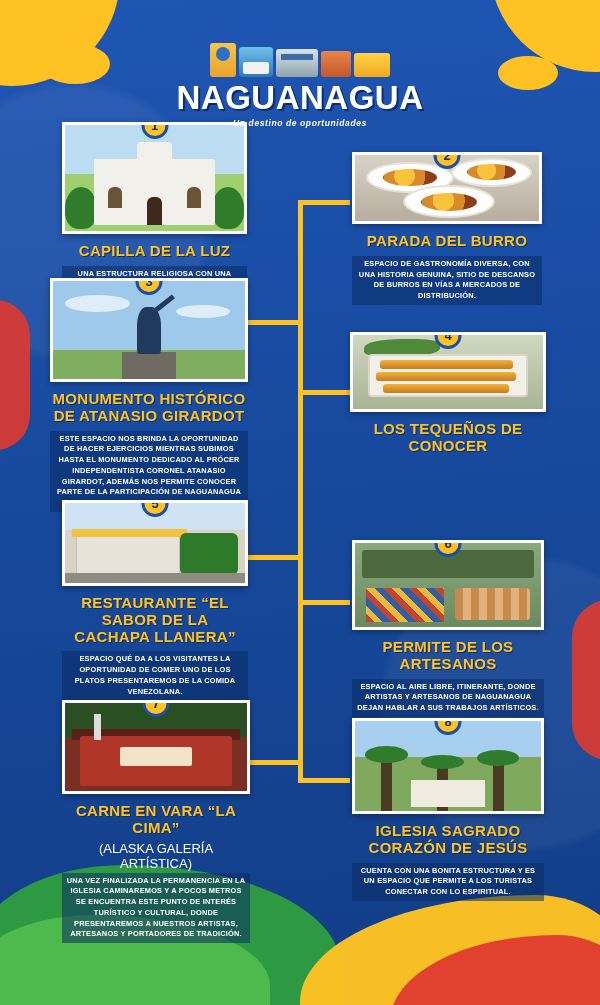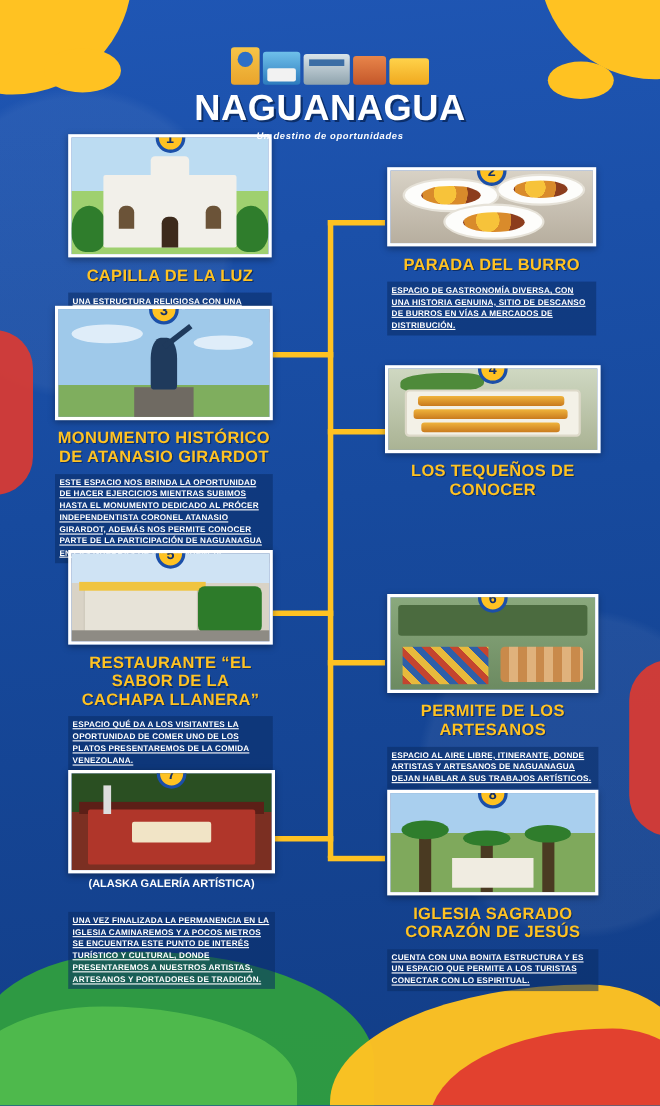--- a/index.html
+++ b/index.html
@@ -115,27 +115,27 @@
     color: #14306b; font-weight: bold; font-size: 13px;
     display: flex; align-items: center; justify-content: center;
     z-index: 6;
   }
   .c-title {
     margin-top: 9px; text-align: center; color: #ffc222;
     font-weight: bold; font-size: 15px; line-height: 1.12;
     letter-spacing: .3px; text-shadow: 1px 1px 0 #0d2f69;
   }
   .c-desc {
-    margin-top: 6px; text-align: left; color: #ffffff;
+    margin-top: 6px; text-align: center; color: #ffffff;
     font-size: 7.4px; line-height: 1.45; font-weight: bold;
     background: rgba(10,43,100,0.55);
-    padding: 3px 4px; letter-spacing: .2px; text-decoration: underline;
+    padding: 3px 4px; letter-spacing: .2px;
   }
   .c-note {
-    text-align:center; color:#ffffff; font-size:10px; font-weight:bold;
+    text-align:center; color:#ffffff; font-size:13px; font-weight:normal;
     margin-top: 4px;
   }
 
   
   .art-chapel { background: linear-gradient(#bcdcf2 0 46%, #9fd06f 46% 100%); }
   .art-chapel .bldg {
     position:absolute; left:16%; bottom:6%; width:68%; height:62%;
     background:#f2f0ea; border-radius:2px;
   }
   .art-chapel .bldg::before {
@@ -391,22 +391,23 @@
   </div>
 
   <div class="card" style="left:62px; top:700px; width:188px;">
     <div class="photo art-carne" style="height:94px;">
       <div class="roof"></div>
         <div class="wall"></div>
         <div class="sign"></div>
         <div class="flag"></div>
       <div class="badge">7</div>
     </div>
+    <div class="c-title">CARNE EN VARA “LA CIMA”</div>
     <div class="c-note">(ALASKA GALERÍA ARTÍSTICA)</div>
-    <div class="c-desc" style="margin-top:20px;">UNA VEZ FINALIZADA LA PERMANENCIA EN LA IGLESIA CAMINAREMOS Y A POCOS METROS SE ENCUENTRA ESTE PUNTO DE INTERÉS TURÍSTICO Y CULTURAL, DONDE PRESENTAREMOS A NUESTROS ARTISTAS, ARTESANOS Y PORTADORES DE TRADICIÓN.</div>
+    <div class="c-desc" style="margin-top:2px;">UNA VEZ FINALIZADA LA PERMANENCIA EN LA IGLESIA CAMINAREMOS Y A POCOS METROS SE ENCUENTRA ESTE PUNTO DE INTERÉS TURÍSTICO Y CULTURAL, DONDE PRESENTAREMOS A NUESTROS ARTISTAS, ARTESANOS Y PORTADORES DE TRADICIÓN.</div>
   </div>
 
   <div class="card" style="left:352px; top:718px; width:192px;">
     <div class="photo art-iglesia" style="height:96px;">
       <div class="palm pa1"></div>
         <div class="palm pa2"></div>
         <div class="palm pa3"></div>
       <div class="chapel"></div>
       <div class="badge">8</div>
     </div>

